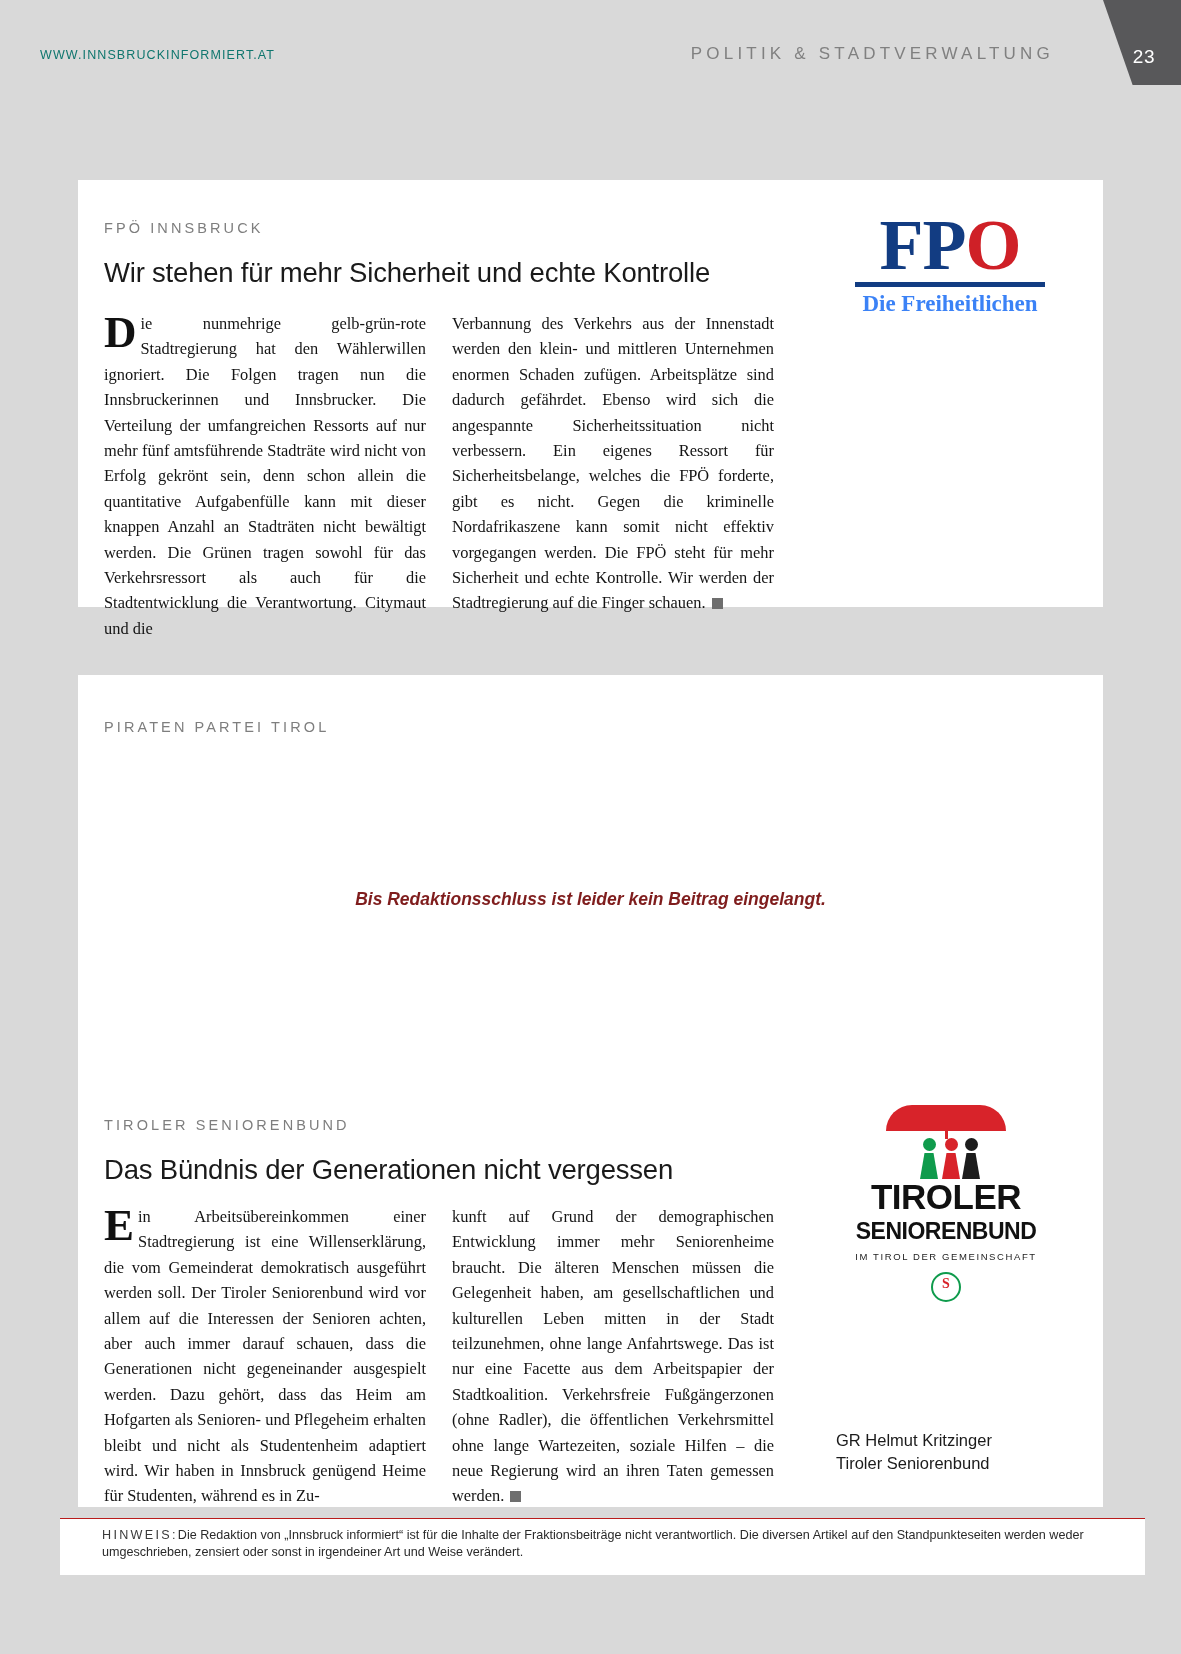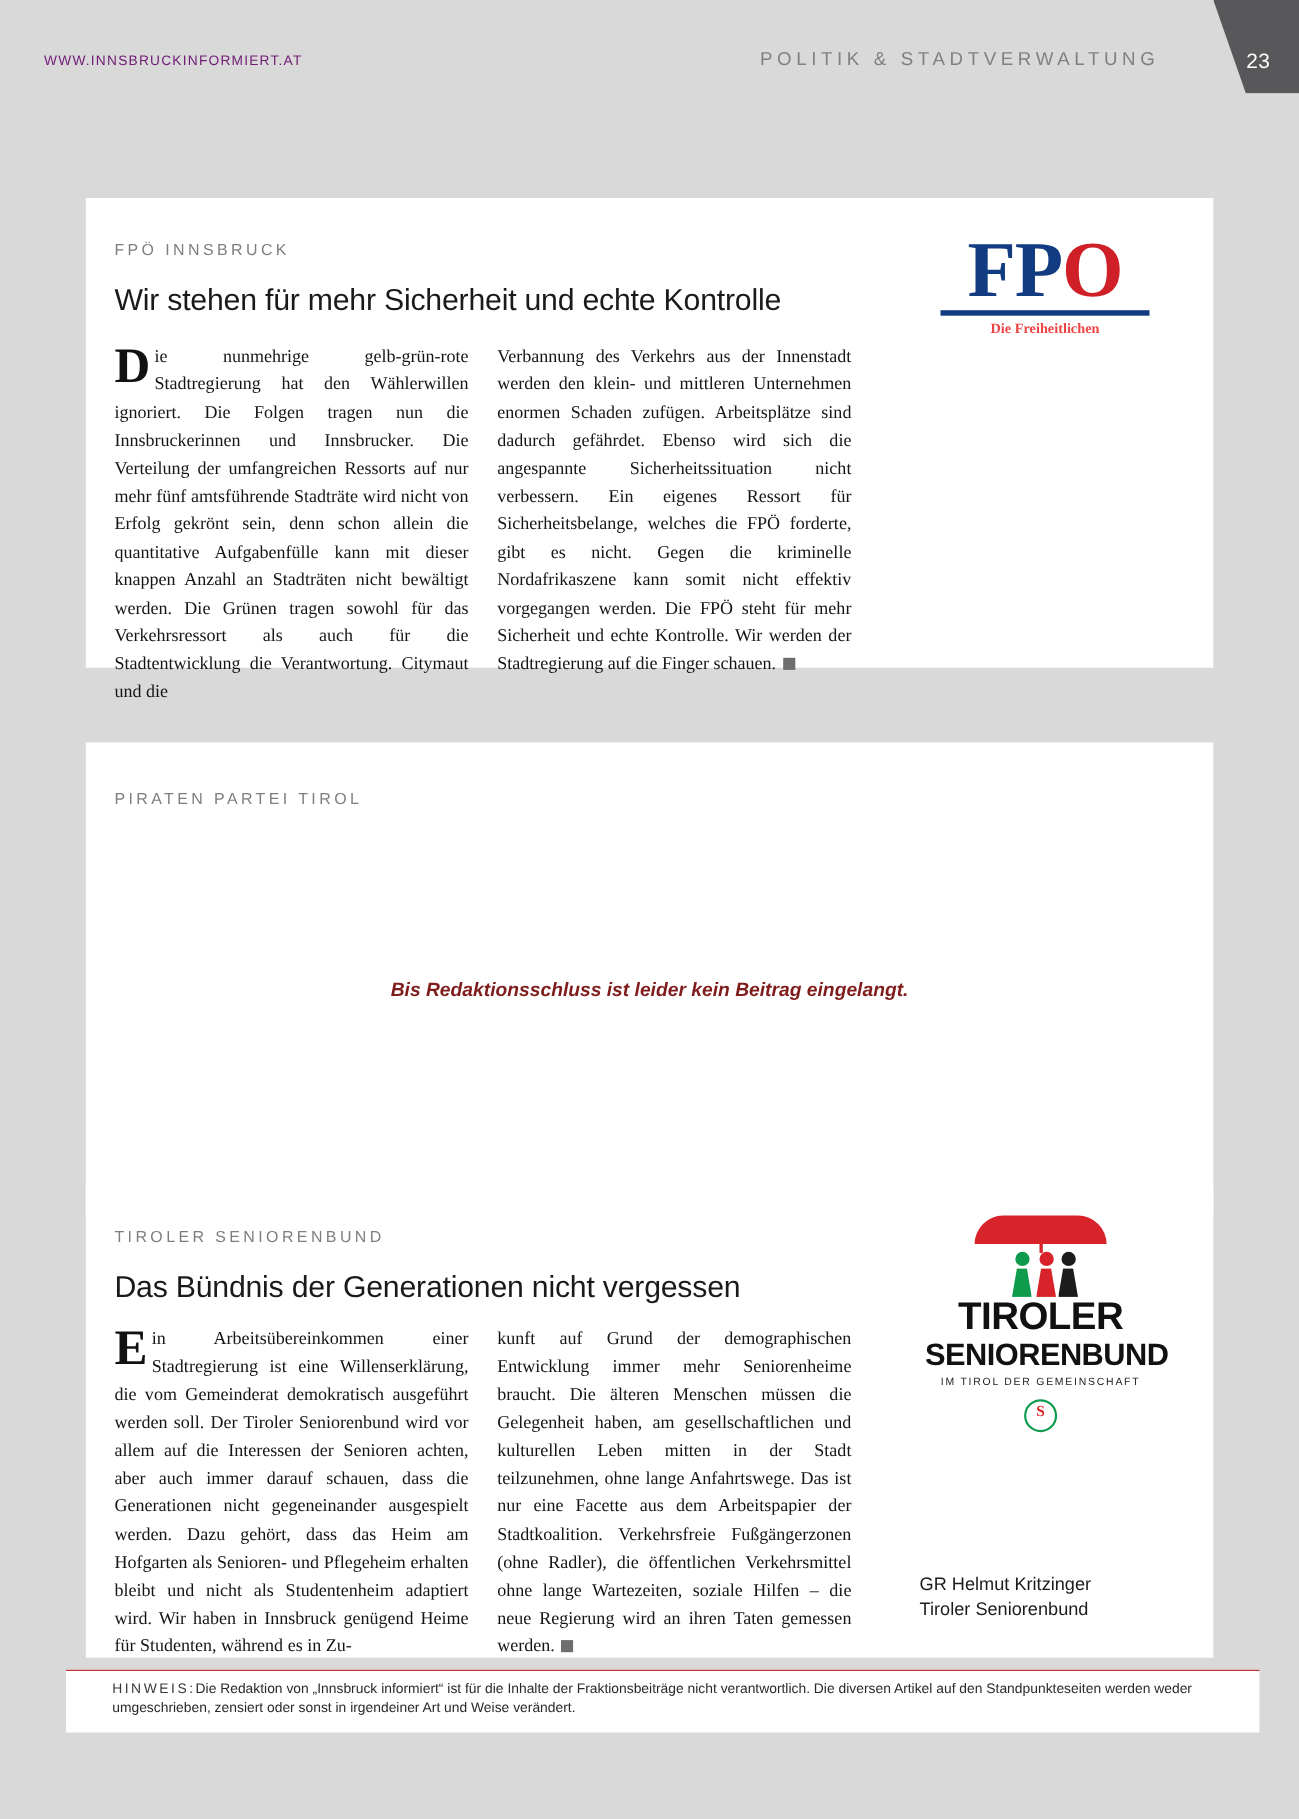--- a/index.html
+++ b/index.html
@@ -21,21 +21,21 @@
     top: 0; left: 0;
     width: 1181px;
     height: 92px;
   }
   .url {
     position: absolute;
     left: 40px;
     top: 48px;
     font-size: 12.5px;
     letter-spacing: 1.1px;
-    color: #701a75;
+    color: #0f766e;
     font-family: "Liberation Sans", sans-serif;
   }
   .section-title {
     position: absolute;
     right: 127px;
     top: 44px;
     font-size: 17px;
     letter-spacing: 4.2px;
     color: #808080;
     white-space: nowrap;
@@ -143,23 +143,23 @@
   .fpoe-f { color: #123c82; }
   .fpoe-p { color: #123c82; }
   .fpoe-o { color: #cf2027; }
   .fpoe-bar {
     height: 5px;
     background: #123c82;
     margin: 2px 0 4px 0;
   }
   .fpoe-sub {
     font-family: "Liberation Serif", serif;
-    font-size: 13px;
-    font-weight: bold;
-    color: #ef4444;
+    font-size: 23px;
+    font-weight: bold;
+    color: #3b82f6;
   }
 
   
   #card-piraten {
     top: 627px;
     height: 430px;
     margin-top: 48px;
   }
   #card-piraten .card-inner { padding: 44px 0 0 26px; }
   .no-entry {
@@ -234,21 +234,21 @@
   .fig-dark { left: 76px; }
   .fig-dark .head, .fig-dark .body { background: #1c1c1c; }
 
   .sb-name1, .sb-name2 {
     font-family: "Liberation Sans", sans-serif;
     font-weight: bold;
     color: #111;
     letter-spacing: -0.5px;
   }
   .sb-name1 { font-size: 35px; line-height: 36px; }
-  .sb-name2 { font-size: 28px; line-height: 33px; }
+  .sb-name2 { font-size: 23px; line-height: 33px; }
   .sb-motto {
     font-size: 9.5px;
     letter-spacing: 1.6px;
     color: #222;
     margin-top: 3px;
   }
   .sb-seal {
     width: 26px; height: 26px;
     border: 2px solid #0f9b4c;
     border-radius: 50%;

